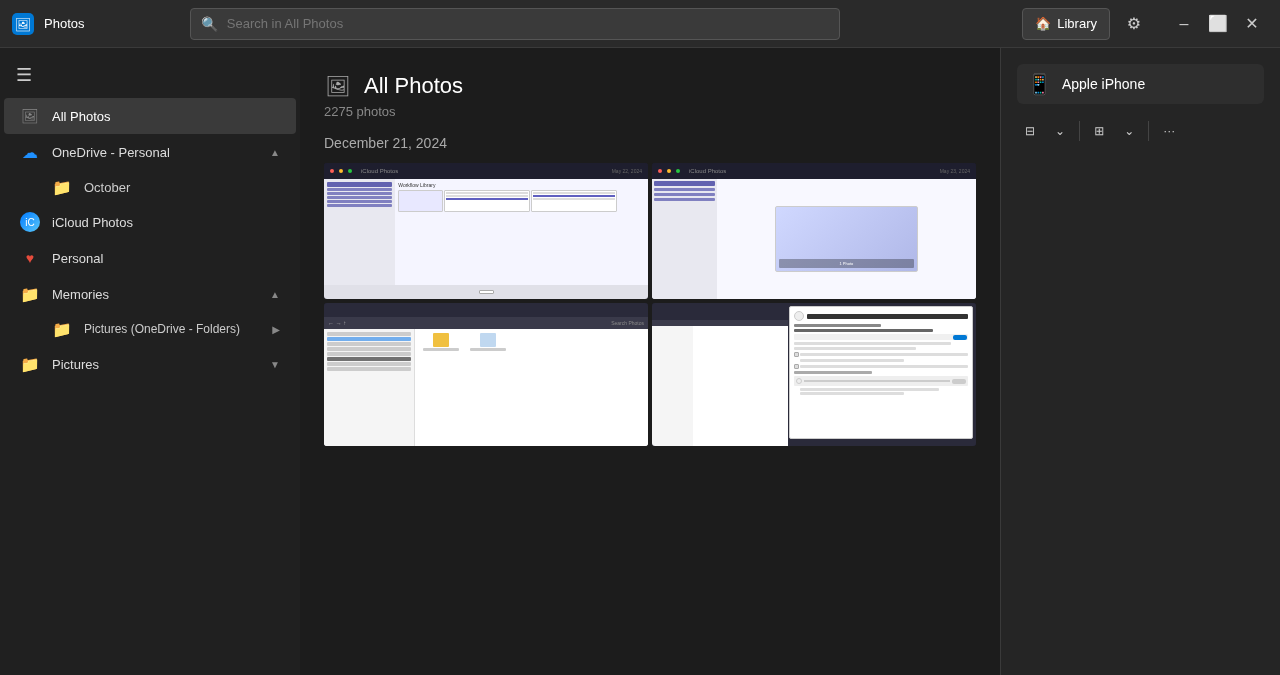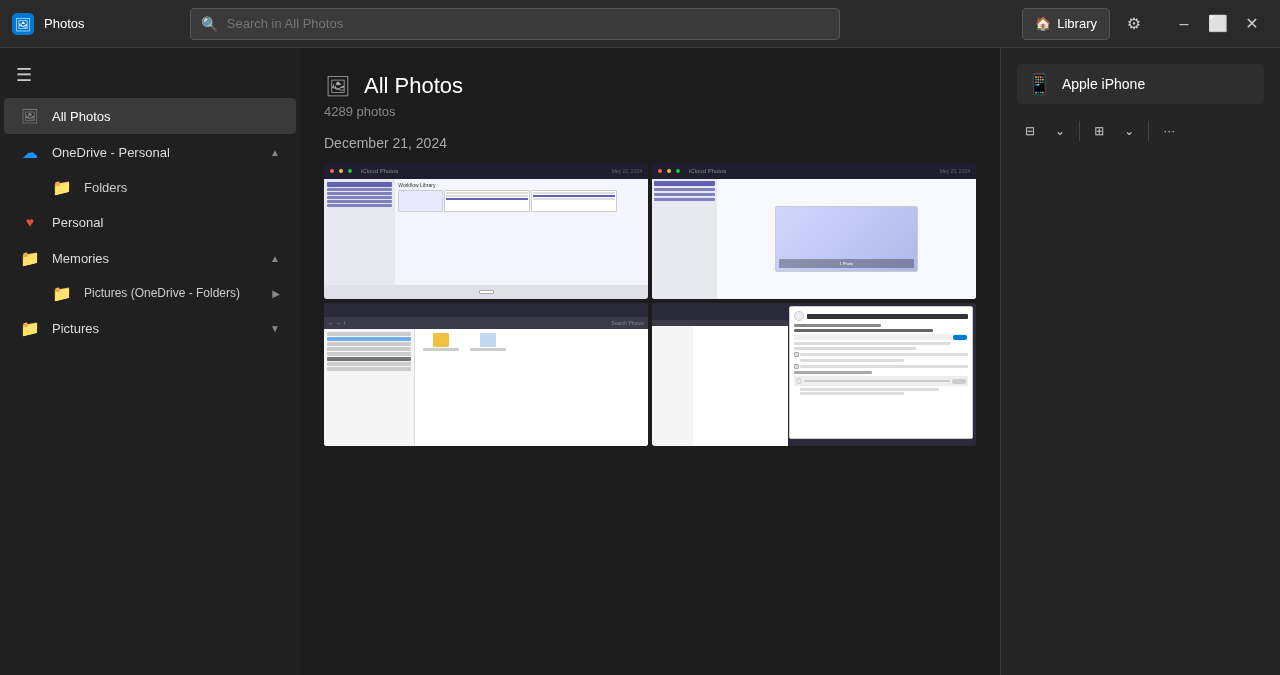--- a/index.html
+++ b/index.html
@@ -468,23 +468,29 @@
         <div class="sidebar-item-icon">
           <span style="color:#1e90ff;font-size:16px;">☁</span>
         </div>
         <span>OneDrive - Personal</span>
       </div>
       <span class="sidebar-chevron">▲</span>
     </div>
 
     <div class="sidebar-sub-item">
       <div class="sidebar-item-icon folder-icon">📁</div>
-      <span>Folders</span>
-    </div>
-
+      <span>October</span>
+    </div>
+
+    <div class="sidebar-item">
+      <div class="icloud-blue">
+        <span style="font-size:10px;">iC</span>
+      </div>
+      <span>iCloud Photos</span>
+    </div>
 
     <div class="sidebar-item">
       <div class="sidebar-item-icon heart-icon">♥</div>
       <span>Personal</span>
     </div>
 
     <div class="sidebar-section-header">
       <div class="sidebar-section-left">
         <div class="sidebar-item-icon folder-icon">📁</div>
         <span>Memories</span>
@@ -507,21 +513,21 @@
     </div>
   </div>
 
   <div class="content">
 
     <div class="photos-main">
       <div class="photos-header">
         <div class="photos-title-icon">🖼</div>
         <h1 class="photos-title">All Photos</h1>
       </div>
-      <div class="photos-count">4289 photos</div>
+      <div class="photos-count">2275 photos</div>
       <div class="date-heading">December 21, 2024</div>
 
       <div class="photos-grid">
 
         <div class="photo-thumb">
           <div class="thumb-inner" style="padding-top:42%;">
             <div class="thumb-content">
               <div class="ss1-bar">
                 <div class="ss1-dot" style="background:#ff5f57;"></div>
                 <div class="ss1-dot" style="background:#febc2e;margin-left:2px;"></div>

